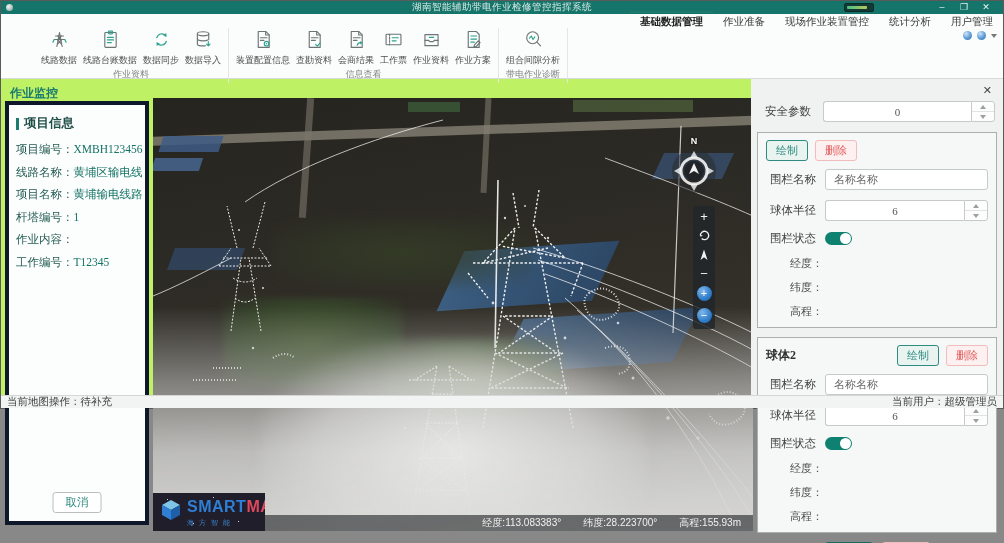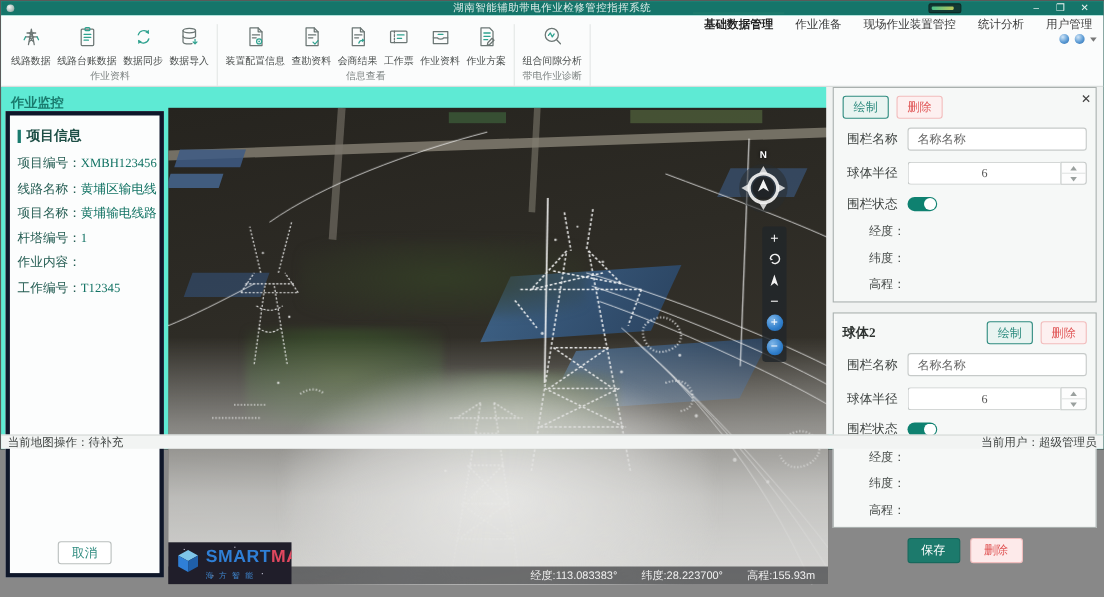--- a/index.html
+++ b/index.html
@@ -1,37 +1,37 @@
 <!DOCTYPE html>
 <html><head>
 <meta charset="utf-8">
 <style>
   * { margin:0; padding:0; box-sizing:border-box; }
   html,body { width:1004px; height:543px; overflow:hidden; background:#888; }
-  #app { position:relative; width:1004px; height:409px; font-family:"Liberation Sans",sans-serif; background:#5eead4; border:1px solid #5a5a5a;text-decoration:underline; }
+  #app { position:relative; width:1004px; height:409px; font-family:"Liberation Sans",sans-serif; background:#bef264; border:1px solid #5a5a5a;text-decoration:underline; }
 
   
   .titlebar { position:absolute; top:0; left:0; right:0; height:13px; background:#15756a; display:flex; align-items:center; color:#e8f2f0; }
   .app-icon { width:7px; height:7px; border-radius:50%; background:radial-gradient(circle at 35% 35%, #f5f5f5, #9fb5b0 70%, #6c8c86); margin-left:5px; }
   .win-title { position:absolute; left:0; right:0; text-align:center; font-size:9.5px; letter-spacing:.5px; color:#dcebe8; }
   .battery-widget { position:absolute; left:843px; top:2px; width:30px; height:9px; background:#123a35; border:1px solid #0d2b27; border-radius:2px; }
   .battery-fill { position:absolute; left:2px; top:2px; width:20px; height:3px; border-radius:1px; background:linear-gradient(90deg,#49c08a,#b9c85a); }
   .win-controls { position:absolute; right:6px; top:0; height:13px; display:flex; align-items:center; gap:0; }
   .win-btn { width:22px; text-align:center; font-size:9px; color:#e8f2f0; cursor:default; line-height:13px; }
 
   
   .ribbon { position:absolute; top:13px; left:0; right:0; height:65px; background:#fbfcfc; border-bottom:1px solid #d7dad9; }
   .tabrow { display:flex; height:18px; align-items:flex-end; padding-left:14px;justify-content:flex-end; }
   .tab { padding:2px 10px 3px; font-size:10.5px; color:#3a3a3a; border-top:2px solid transparent; cursor:default; white-space:nowrap; }
   .tab.active { font-weight:bold; color:#222; border-top:2px solid #1c7a6c; }
   .quick-icons { position:absolute; right:6px; top:17px; display:flex; align-items:center; gap:5px; }
   .orb { width:9px; height:9px; border-radius:50%; background:radial-gradient(circle at 35% 30%, #cfe4f6, #5b9bd5 55%, #2f6aa8); }
   .caret-down { width:0; height:0; border-left:3px solid transparent; border-right:3px solid transparent; border-top:4px solid #777; }
 
-  .toolbar { display:flex; height:46px; align-items:flex-end; padding-left:2px; }
+  .toolbar { display:flex; height:46px; align-items:center; padding-left:2px;margin-left:31px; }
   .tgroup { display:flex; flex-direction:column; border-right:1px solid #e3e6e5; padding:0 4px; }
   .titems { display:flex; flex:1; align-items:flex-start; }
   .titem { display:flex; flex-direction:column; align-items:center; padding:1px 3px 0; cursor:default; }
   .titem svg { width:21px; height:21px; }
   .tlabel { font-size:9px; color:#4b4f4e; white-space:nowrap; margin-top:0; }
   .gcaption { text-align:center; font-size:9px; color:#7d8382; padding:1px 0 2px; }
 
   
   .monitor-title { position:absolute; top:84px; left:9px; font-family:"Liberation Serif",serif; font-size:12px; font-weight:bold; color:#1a7b6e; }
 
@@ -414,20 +414,30 @@
           <div class="logo-line1"><span class="logo-smart">SMART</span><span class="logo-map">MAP</span></div>
           <div class="logo-line2">海方智能</div>
         </div>
       </div>
     </div>
   </div>
 
   <div class="rpanel">
     <div class="rclose">✕</div>
 
+    <div class="srow">
+      <span class="slab">安全参数</span>
+      <div class="inputwrap">
+        <input class="tinput" value="0" style="">
+        <div class="spinner">
+          <div class="spin up"></div>
+          <div class="spin down"></div>
+        </div>
+      </div>
+    </div>
 
     <div class="sphere-box">
       <div class="sphead">
         <button class="btn draw">绘制</button>
         <button class="btn del">删除</button>
       </div>
       <div class="frow">
         <span class="slab">围栏名称</span>
         <div class="inputwrap">
             <input class="tinput plain" value="名称名称" style="">

